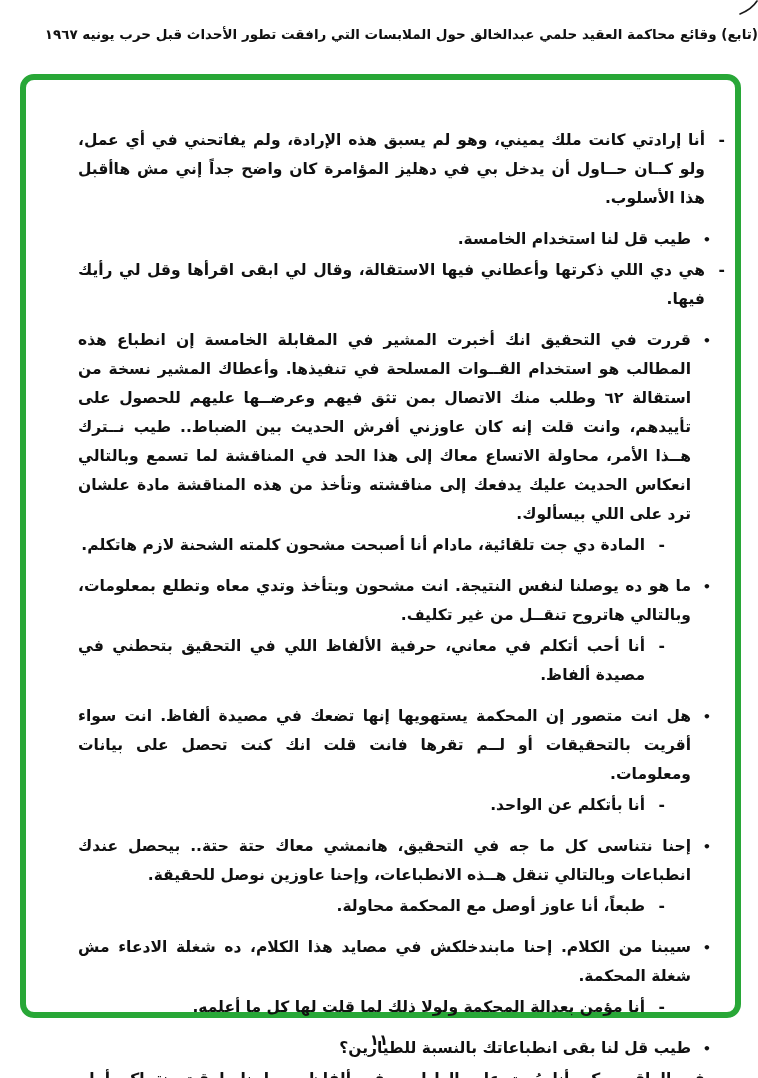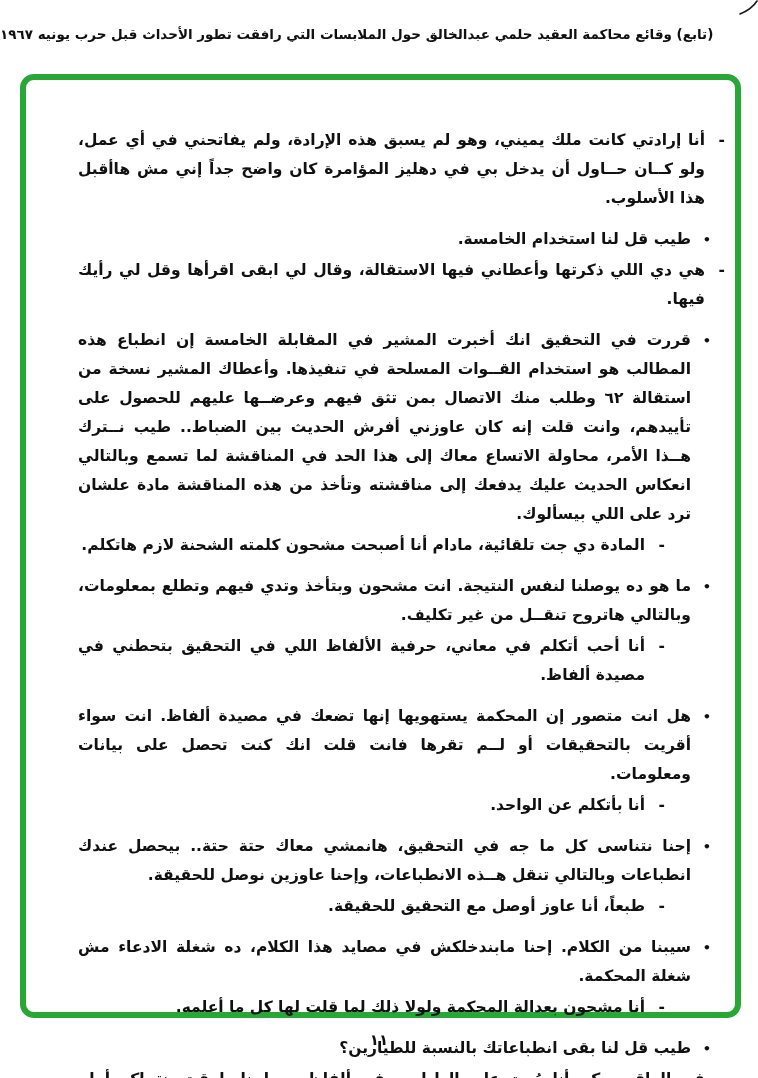--- a/index.html
+++ b/index.html
@@ -15,21 +15,21 @@
     font-family: "DejaVu Sans", sans-serif;
     color: #111111;
   }
 
   
   .doc-header {
     position: absolute;
     top: 26px;
     left: 0;
     right: 0;
-    text-align: left;
+    text-align: right;
     direction: rtl;
     font-size: 13.5px;
     font-weight: bold;
     letter-spacing: 0;
     color: #101010;
   }
 
   
   .pen-mark {
     position: absolute;
@@ -148,21 +148,21 @@
       <div class="text">قررت في التحقيق انك أخبرت المشير في المقابلة الخامسة إن انطباع هذه المطالب هو استخدام القــوات المسلحة في تنفيذها. وأعطاك المشير نسخة من استقالة ٦٢ وطلب منك الاتصال بمن تثق فيهم وعرضــها عليهم للحصول على تأييدهم، وانت قلت إنه كان عاوزني أفرش الحديث بين الضباط.. طيب نــترك هــذا الأمر، محاولة الاتساع معاك إلى هذا الحد في المناقشة لما تسمع وبالتالي انعكاس الحديث عليك يدفعك إلى مناقشته وتأخذ من هذه المناقشة مادة علشان ترد على اللي بيسألوك.</div>
     </div>
 
     <div class="item a2">
       <span class="marker">-</span>
       <div class="text">المادة دي جت تلقائية، مادام أنا أصبحت مشحون كلمته الشحنة لازم هاتكلم.</div>
     </div>
 
     <div class="item q">
       <span class="marker">•</span>
-      <div class="text">ما هو ده يوصلنا لنفس النتيجة. انت مشحون وبتأخذ وتدي فيهم وتطلع بمعلومات، وبالتالي هاتروح تنقــل من غير تكليف.</div>
+      <div class="text">ما هو ده يوصلنا لنفس النتيجة. انت مشحون وبتأخذ وتدي معاه وتطلع بمعلومات، وبالتالي هاتروح تنقــل من غير تكليف.</div>
     </div>
 
     <div class="item a2">
       <span class="marker">-</span>
       <div class="text">أنا أحب أتكلم في معاني، حرفية الألفاظ اللي في التحقيق بتحطني في مصيدة ألفاظ.</div>
     </div>
 
     <div class="item q">
       <span class="marker">•</span>
       <div class="text">هل انت متصور إن المحكمة يستهويها إنها تضعك في مصيدة ألفاظ. انت سواء أقريت بالتحقيقات أو لــم تقرها فانت قلت انك كنت تحصل على بيانات ومعلومات.</div>
@@ -173,31 +173,31 @@
       <div class="text">أنا بأتكلم عن الواحد.</div>
     </div>
 
     <div class="item q">
       <span class="marker">•</span>
       <div class="text">إحنا نتناسى كل ما جه في التحقيق، هانمشي معاك حتة حتة.. بيحصل عندك انطباعات وبالتالي تنقل هــذه الانطباعات، وإحنا عاوزين نوصل للحقيقة.</div>
     </div>
 
     <div class="item a2">
       <span class="marker">-</span>
-      <div class="text">طبعاً، أنا عاوز أوصل مع التحقيق للحقيقة.</div>
+      <div class="text">طبعاً، أنا عاوز أوصل مع المحكمة محاولة.</div>
     </div>
 
     <div class="item q">
       <span class="marker">•</span>
       <div class="text">سيبنا من الكلام. إحنا مابندخلكش في مصايد هذا الكلام، ده شغلة الادعاء مش شغلة المحكمة.</div>
     </div>
 
     <div class="item a2">
       <span class="marker">-</span>
-      <div class="text">أنا مشحون بعدالة المحكمة ولولا ذلك لما قلت لها كل ما أعلمه.</div>
+      <div class="text">أنا مؤمن بعدالة المحكمة ولولا ذلك لما قلت لها كل ما أعلمه.</div>
     </div>
 
     <div class="item q">
       <span class="marker">•</span>
       <div class="text">طيب قل لنا بقى انطباعاتك بالنسبة للطيارين؟</div>
     </div>
 
     <div class="item a1">
       <span class="marker">-</span>
       <div class="text">في الواقع يمكن أنا جُرت على الطيارين في ألفاظي، وإحنا دلوقت بنتحاكم أمام المحكمة، والمفــووض إن الواحد يقرر الصدق بالنسبة للطيارين كل واحد على حدة، وأعطي الانطباعات بالضبط لكل واحد كلمته أو اتصلت به.</div>

